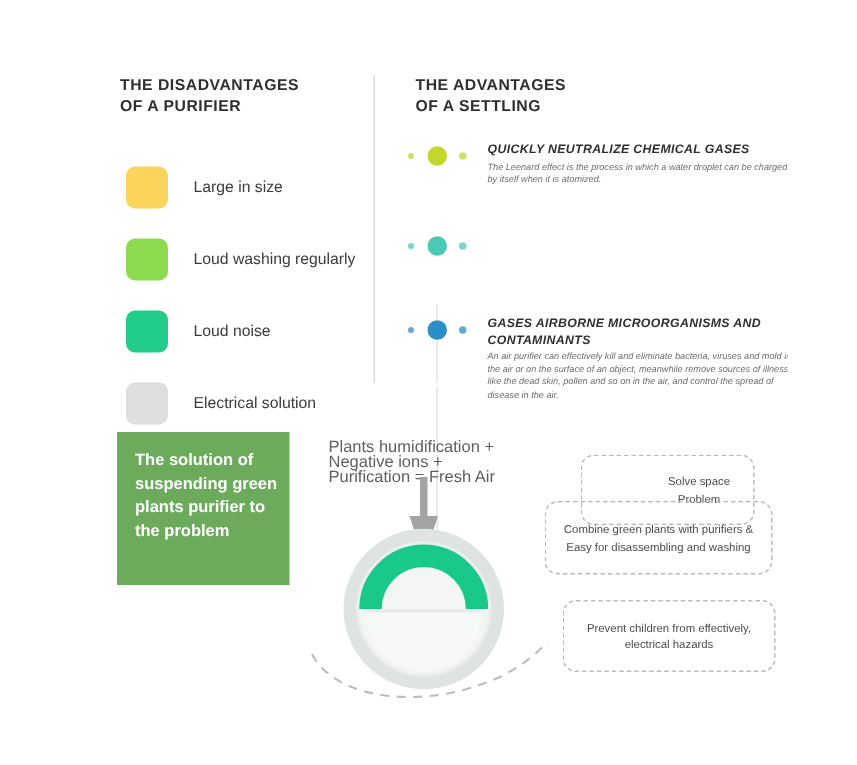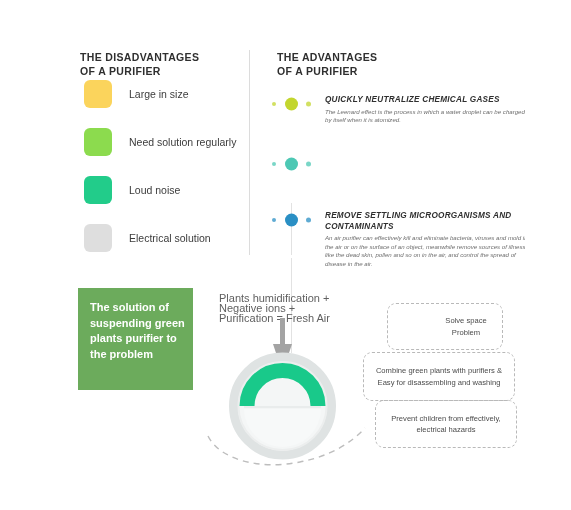--- a/index.html
+++ b/index.html
@@ -40,21 +40,21 @@
     top: 50px;
     width: 1px;
     height: 205px;
     background: #dcdcdc;
   }
 
   
   #dis-list {
     position: absolute;
     left: 84px;
-    top: 80px;
+    top: 111px;
     width: 165px;
   }
   .dis-row {
     position: relative;
     height: 48px;
   }
   .dis-swatch {
     position: absolute;
     left: 0;
     top: 0;
@@ -180,21 +180,21 @@
     display: flex;
     align-items: center;
     justify-content: center;
     text-align: center;
     font-size: 7.6px;
     line-height: 11.5px;
     color: #4b4b4b;
     background: transparent;
   }
   #dash-1 { left: 387px; top: 303px; width: 116px; height: 47px; padding-left: 42px; }
-  #dash-2 { left: 363px; top: 352px; width: 152px; height: 49px; }
+  #dash-2 { left: 363px; top: 334px; width: 152px; height: 49px; }
   #dash-3 { left: 375px; top: 400px; width: 142px; height: 48px; }
   .dash-inner { padding: 0 5px; }
 </style>
 </head>
 <body>
 
 <div id="page">
 
   <div class="col-heading" id="dis-heading">THE DISADVANTAGES
 OF A PURIFIER</div>
@@ -203,37 +203,37 @@
 
   <div id="dis-list">
 
     <div class="dis-row">
       <div class="dis-swatch" style="background:#fbd45c"></div>
       <div class="dis-label">Large in size</div>
     </div>
 
     <div class="dis-row">
       <div class="dis-swatch" style="background:#8cdb4e"></div>
-      <div class="dis-label">Need solution regularly</div>
+      <div class="dis-label">Loud washing regularly</div>
     </div>
 
     <div class="dis-row">
       <div class="dis-swatch" style="background:#22cc8a"></div>
       <div class="dis-label">Loud noise</div>
     </div>
 
     <div class="dis-row">
       <div class="dis-swatch" style="background:#dedede"></div>
       <div class="dis-label">Electrical solution</div>
     </div>
 
   </div>
 
   <div class="col-heading" id="adv-heading">THE ADVANTAGES
-OF A PURIFIER</div>
+OF A SETTLING</div>
 
   <div id="adv-list">
 
     <div class="adv-line" id="line-1"></div>
     <div class="adv-line" id="line-2"></div>
     <div class="adv-line" id="line-3"></div>
 
     <div class="adv-row" style="height:60px">
       <div class="adv-dots">
         <span class="dot small-l" style="background:#c3d62e"></span>
@@ -254,21 +254,21 @@
       </div>
     </div>
 
     <div class="adv-row" style="height:60px">
       <div class="adv-dots">
         <span class="dot small-l" style="background:#2a8fc4"></span>
         <span class="dot big" style="background:#2a8fc4"></span>
         <span class="dot small-r" style="background:#2a8fc4"></span>
       </div>
       <div class="adv-body">
-        <div class="adv-title">REMOVE SETTLING MICROORGANISMS AND CONTAMINANTS</div>
+        <div class="adv-title">GASES AIRBORNE MICROORGANISMS AND CONTAMINANTS</div>
         <div class="adv-text">An air purifier can effectively kill and eliminate bacteria, viruses and mold in the air or on the surface of an object, meanwhile remove sources of illness like the dead skin, pollen and so on in the air, and control the spread of disease in the air.</div>
       </div>
     </div>
 
   </div>
 
   <div id="solution-box">
     <div id="solution-text">The solution of suspending green plants purifier to the problem</div>
   </div>
 

